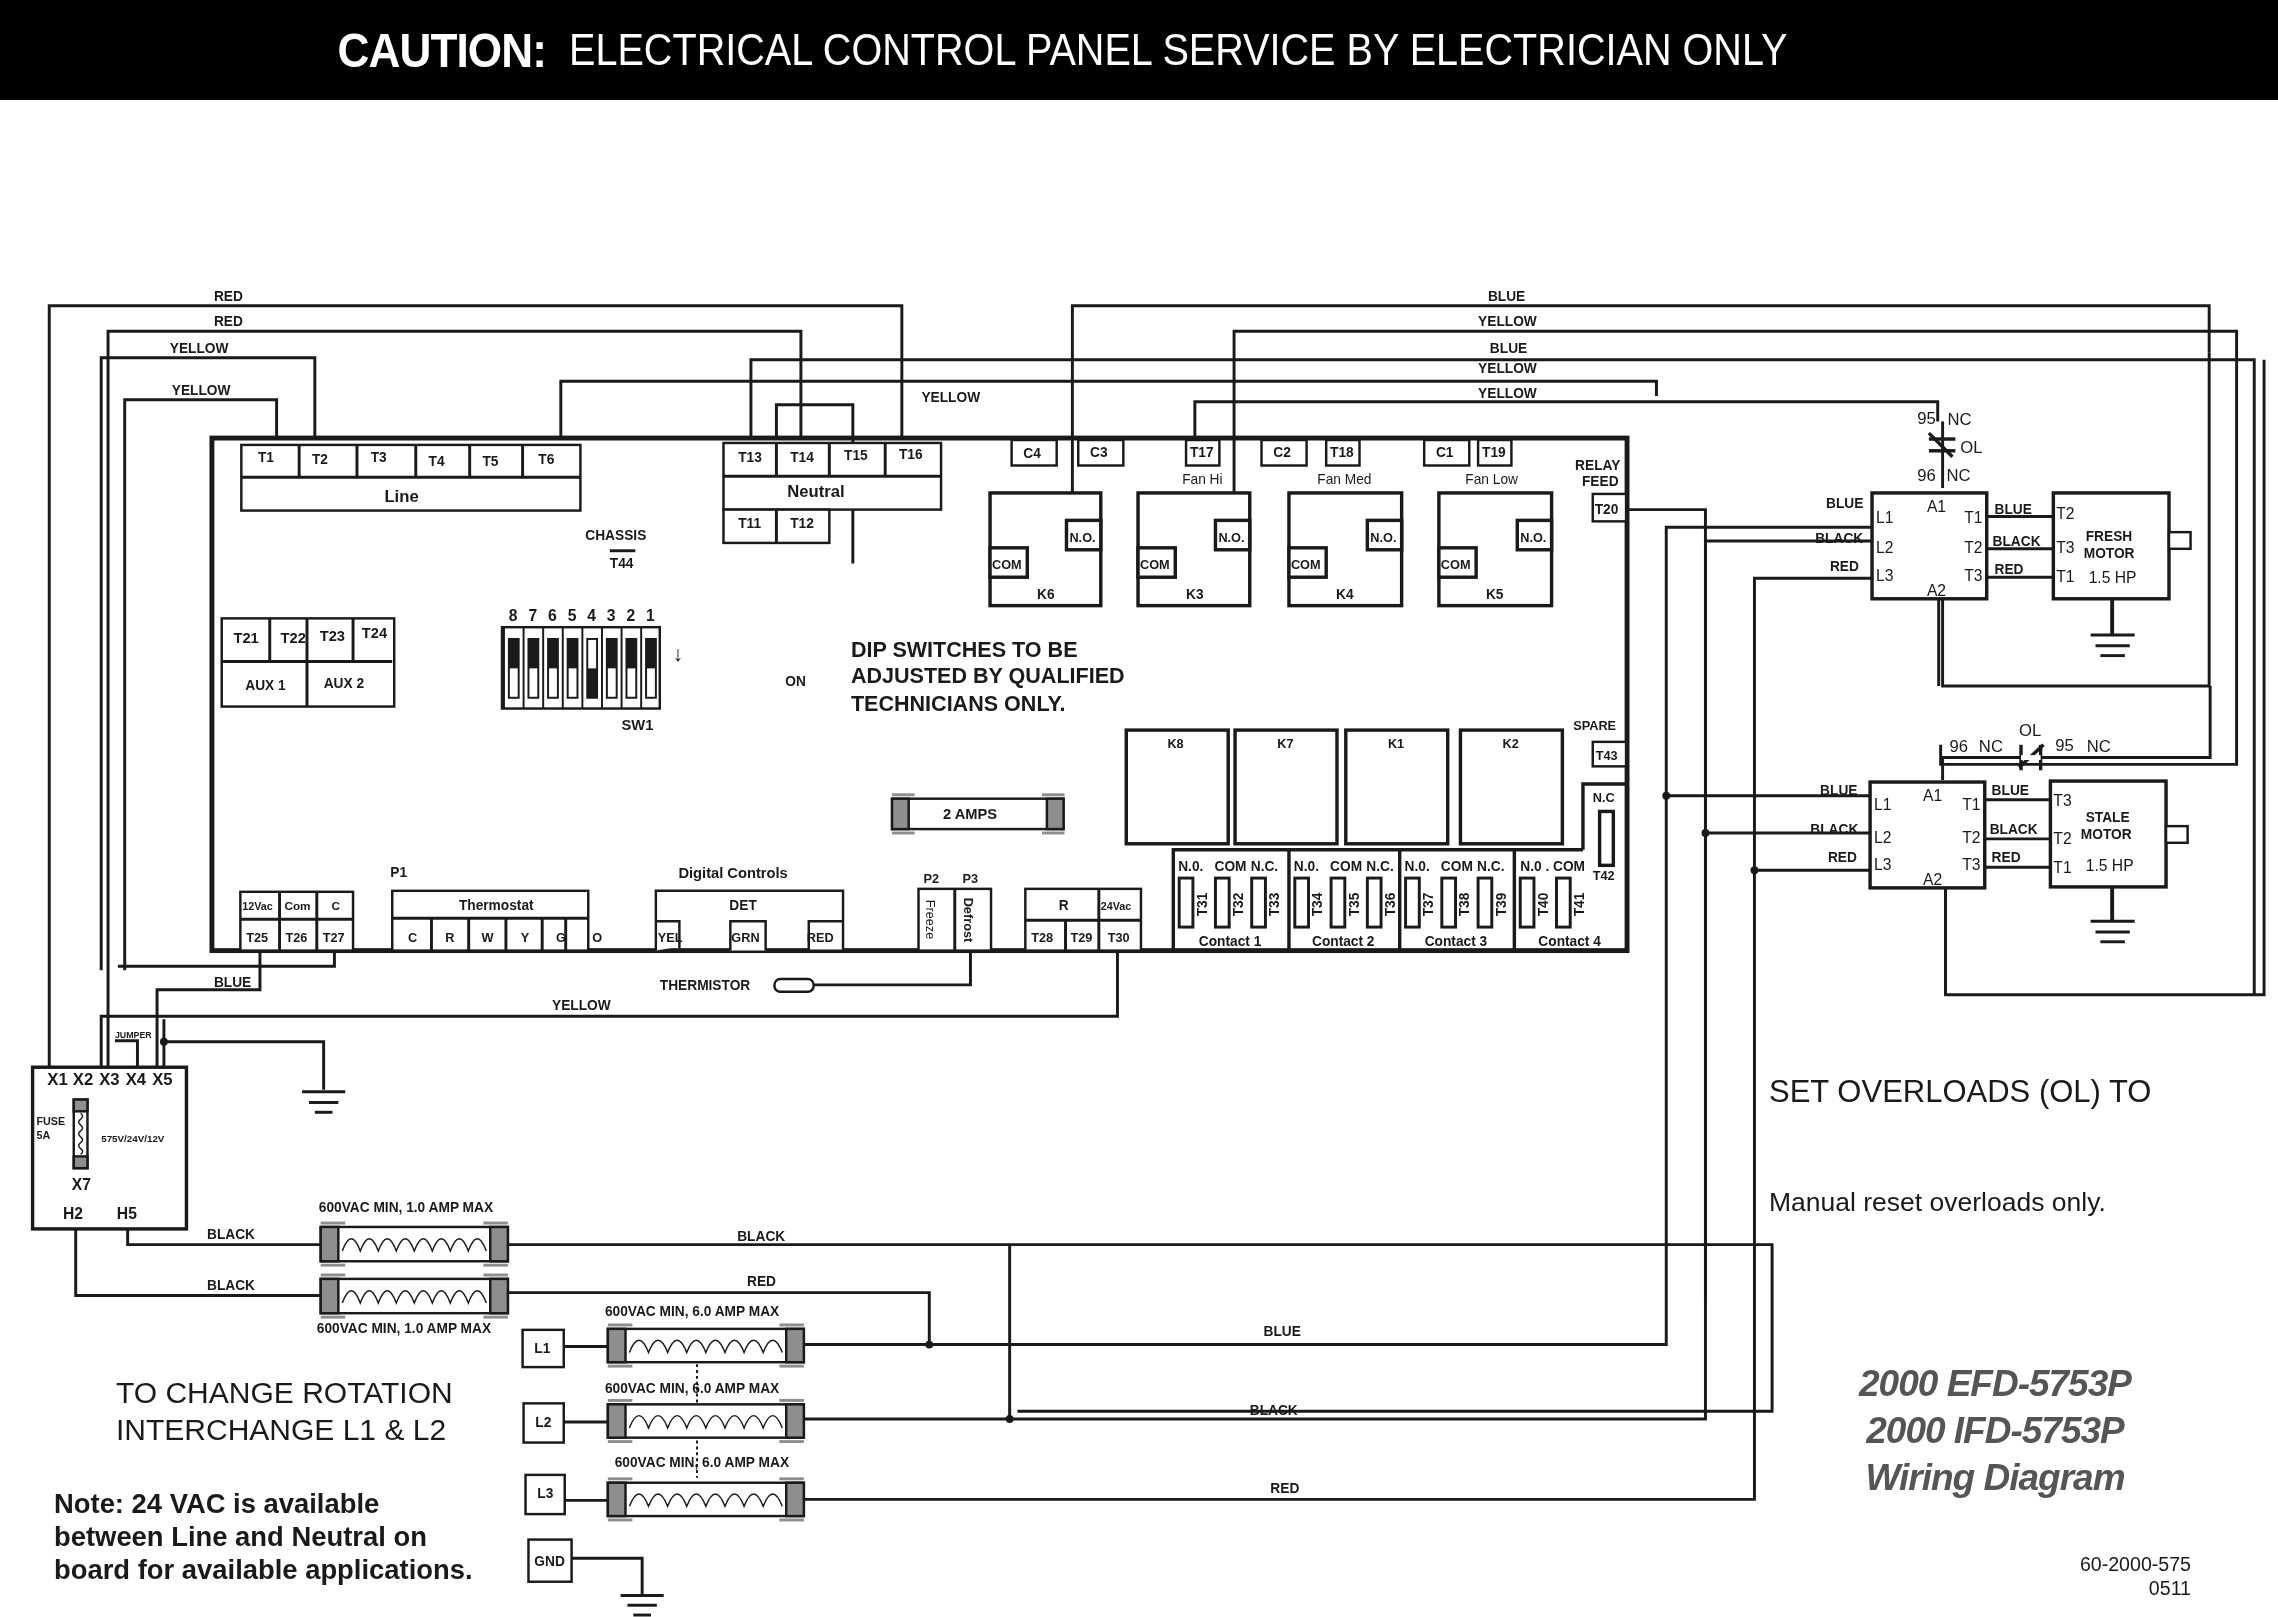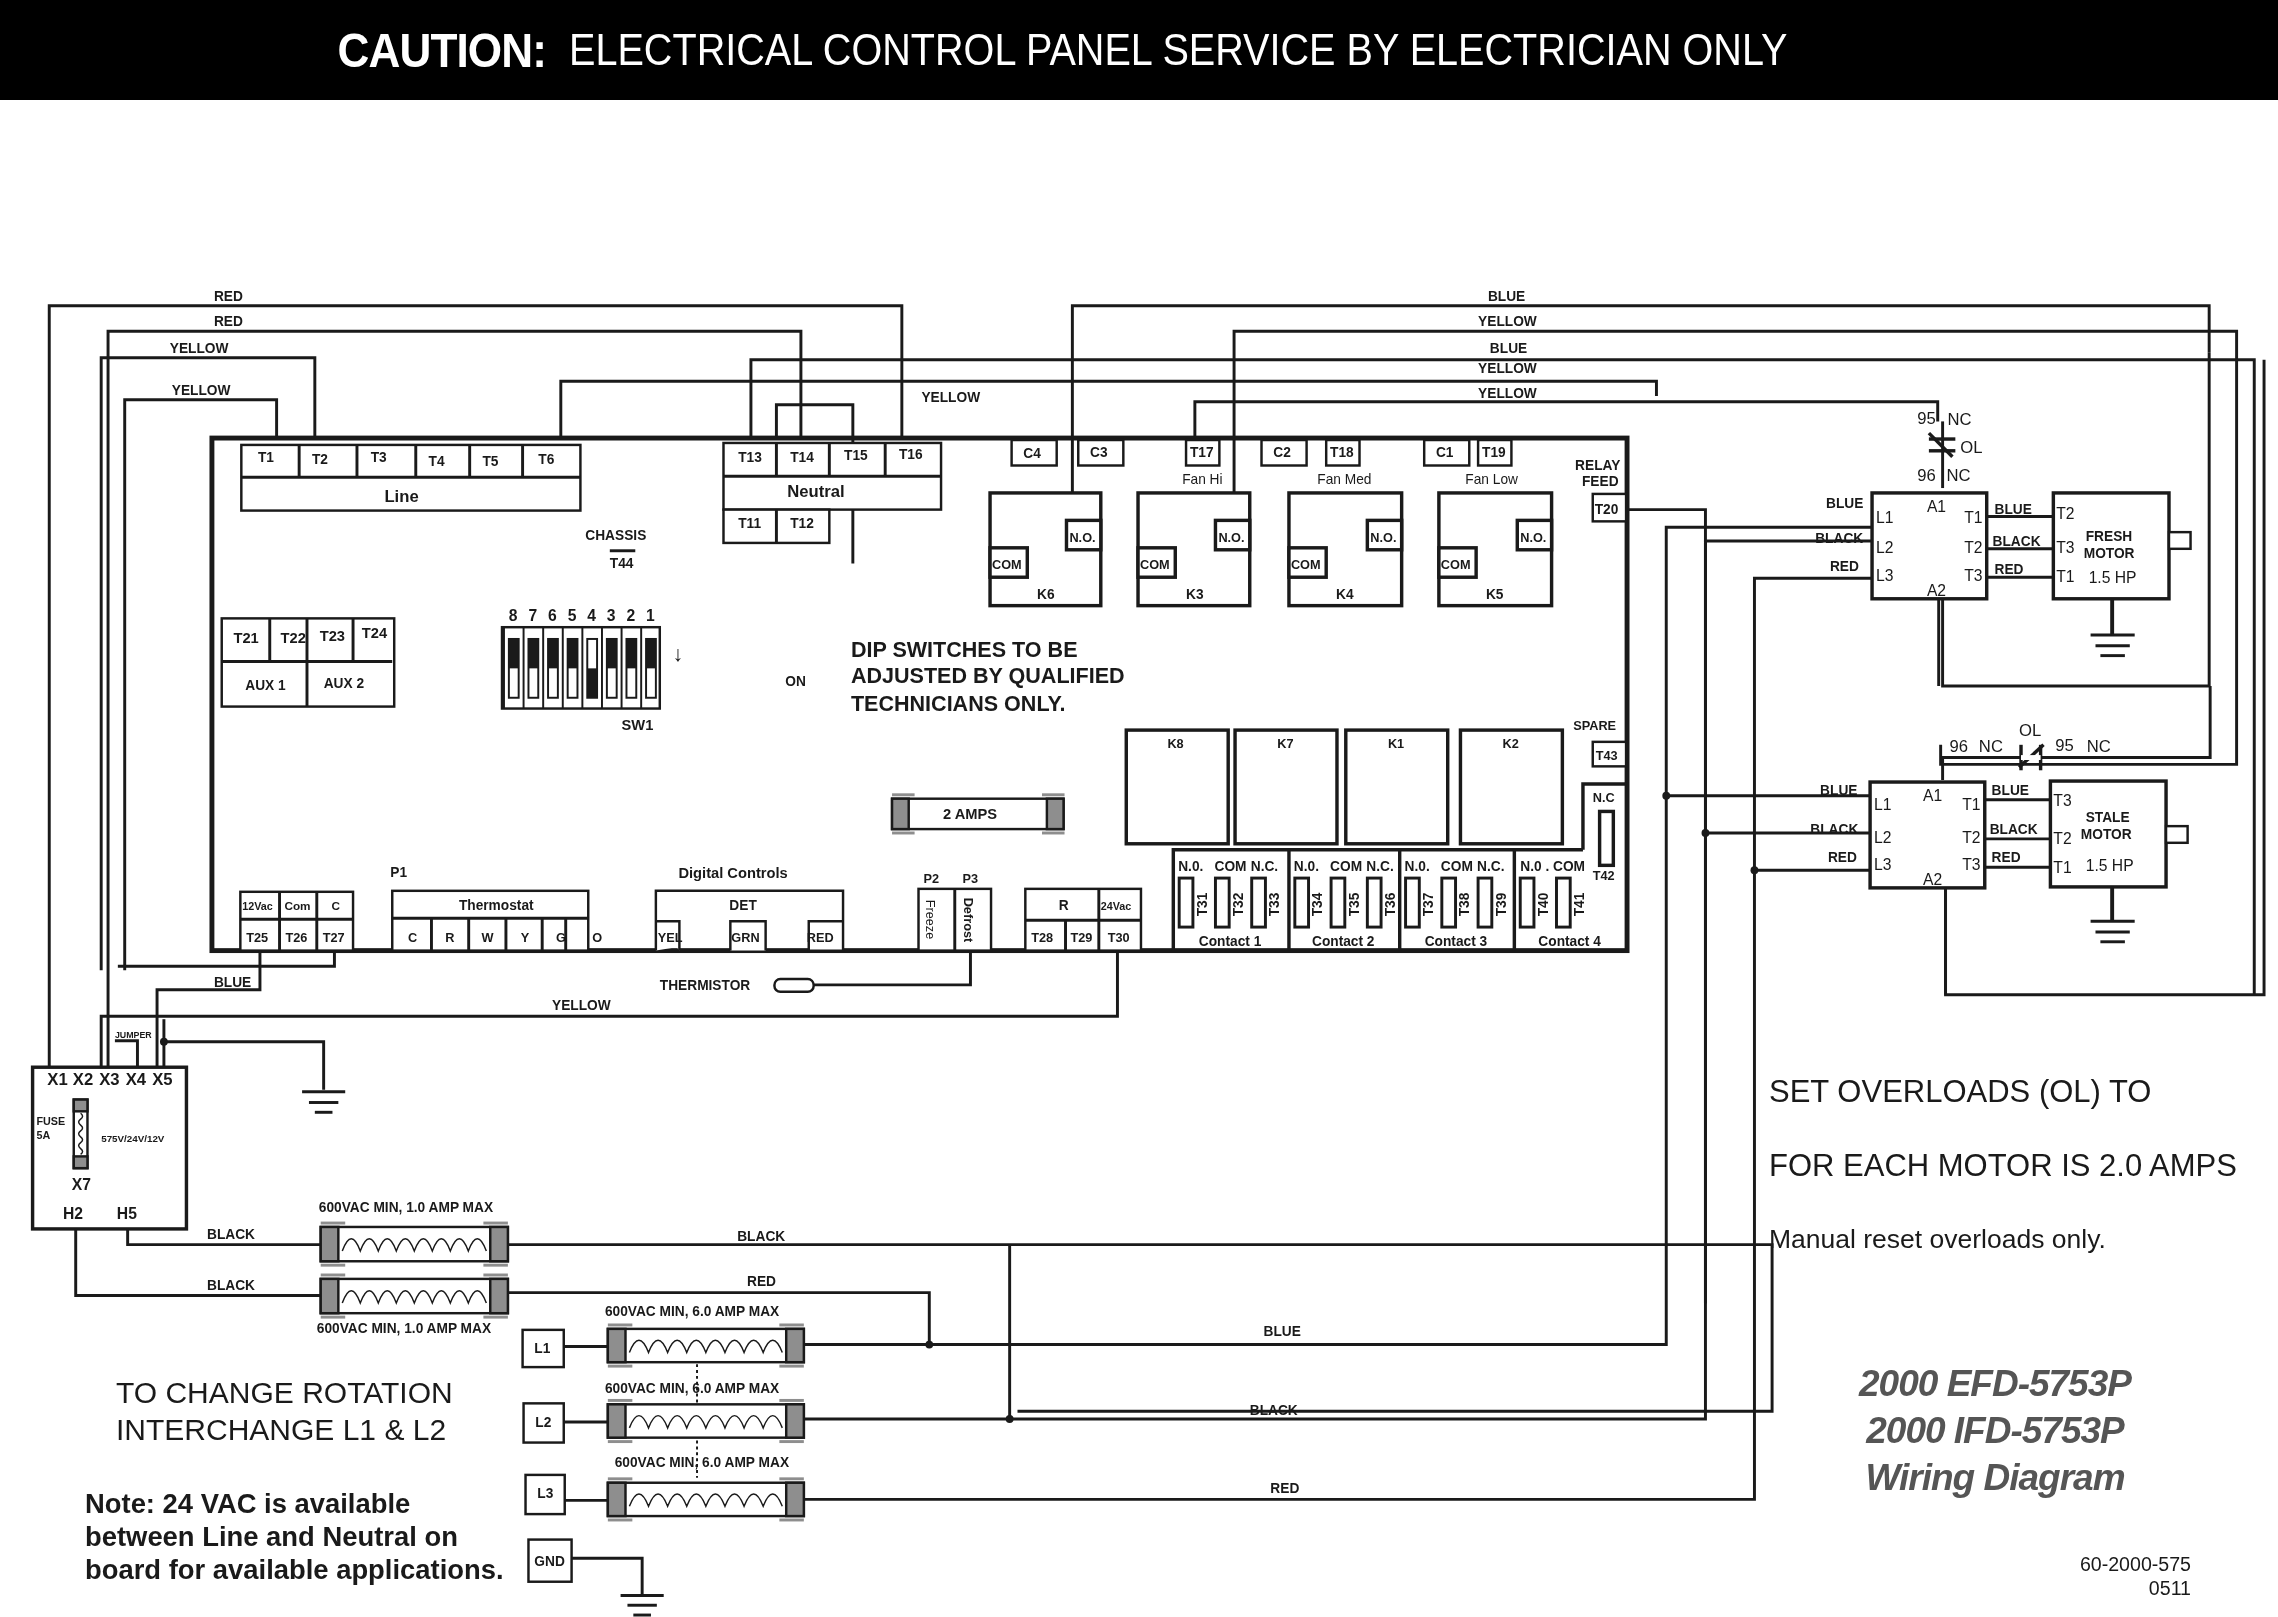--- a/index.html
+++ b/index.html
@@ -20,21 +20,21 @@
   .fusecap { fill:#8e8e8e; stroke:#1a1a1a; stroke-width:2.5; }
   .fusebody { fill:#fff; stroke:#1a1a1a; stroke-width:2.5; }
   .fuseline { stroke:#8e8e8e; stroke-width:3; }
   .note { position:absolute; font-family:"Liberation Sans", sans-serif; color:#1a1a1a; }
   #notes-right { left:1769px; top:1073px; font-size:31px; line-height:37px; }
   #notes-right .gap { height:37px; }
   #notes-right .small { font-size:26.5px; }
   #model { position:absolute; left:1843px; top:1360px; width:304px; text-align:center; font-weight:bold; font-style:italic; font-size:37px; line-height:47px; color:#555; letter-spacing:-1px; }
   #docnum { position:absolute; left:2019px; top:1553px; text-align:right; font-size:19.6px; line-height:23.5px; width:172px; }
   #rotation { left:116px; top:1374px; font-size:30px; line-height:37px; }
-  #note24 { left:54px; top:1487px; font-size:27.4px; line-height:33px; font-weight:bold;margin-left:31px; }
+  #note24 { left:54px; top:1487px; font-size:27.4px; line-height:33px; font-weight:bold; }
 </style>
 </head>
 <body>
 
 <div id="banner">
   <span class="c1">CAUTION:</span>
   <span class="c2">ELECTRICAL CONTROL PANEL  SERVICE BY ELECTRICIAN ONLY</span>
 </div>
 
 <svg id="diagram" width="2279" height="1617" viewBox="0 0 2325 1650">
@@ -629,21 +629,20 @@
       <line class="wire" x1="2138" y1="951" x2="2173" y2="951"></line>
       <line class="wire" x1="2143" y1="961" x2="2168" y2="961"></line>
     </g>
     <path class="wire" d="M1985,906 L1985,1015"></path>
   </g>
 </svg>
 
 <div id="notes-right" class="note">
   <div>SET OVERLOADS (OL) TO</div>
   <div class="gap"></div>
-  <div>FOR EACH MOTOR IS 2.0 AMPS</div>
   <div class="gap"></div>
   <div class="small">Manual reset overloads only.</div>
 </div>
 
 <div id="model">
   <div>2000 EFD-5753P</div>
   <div>2000 IFD-5753P</div>
   <div>Wiring Diagram</div>
 </div>
 

